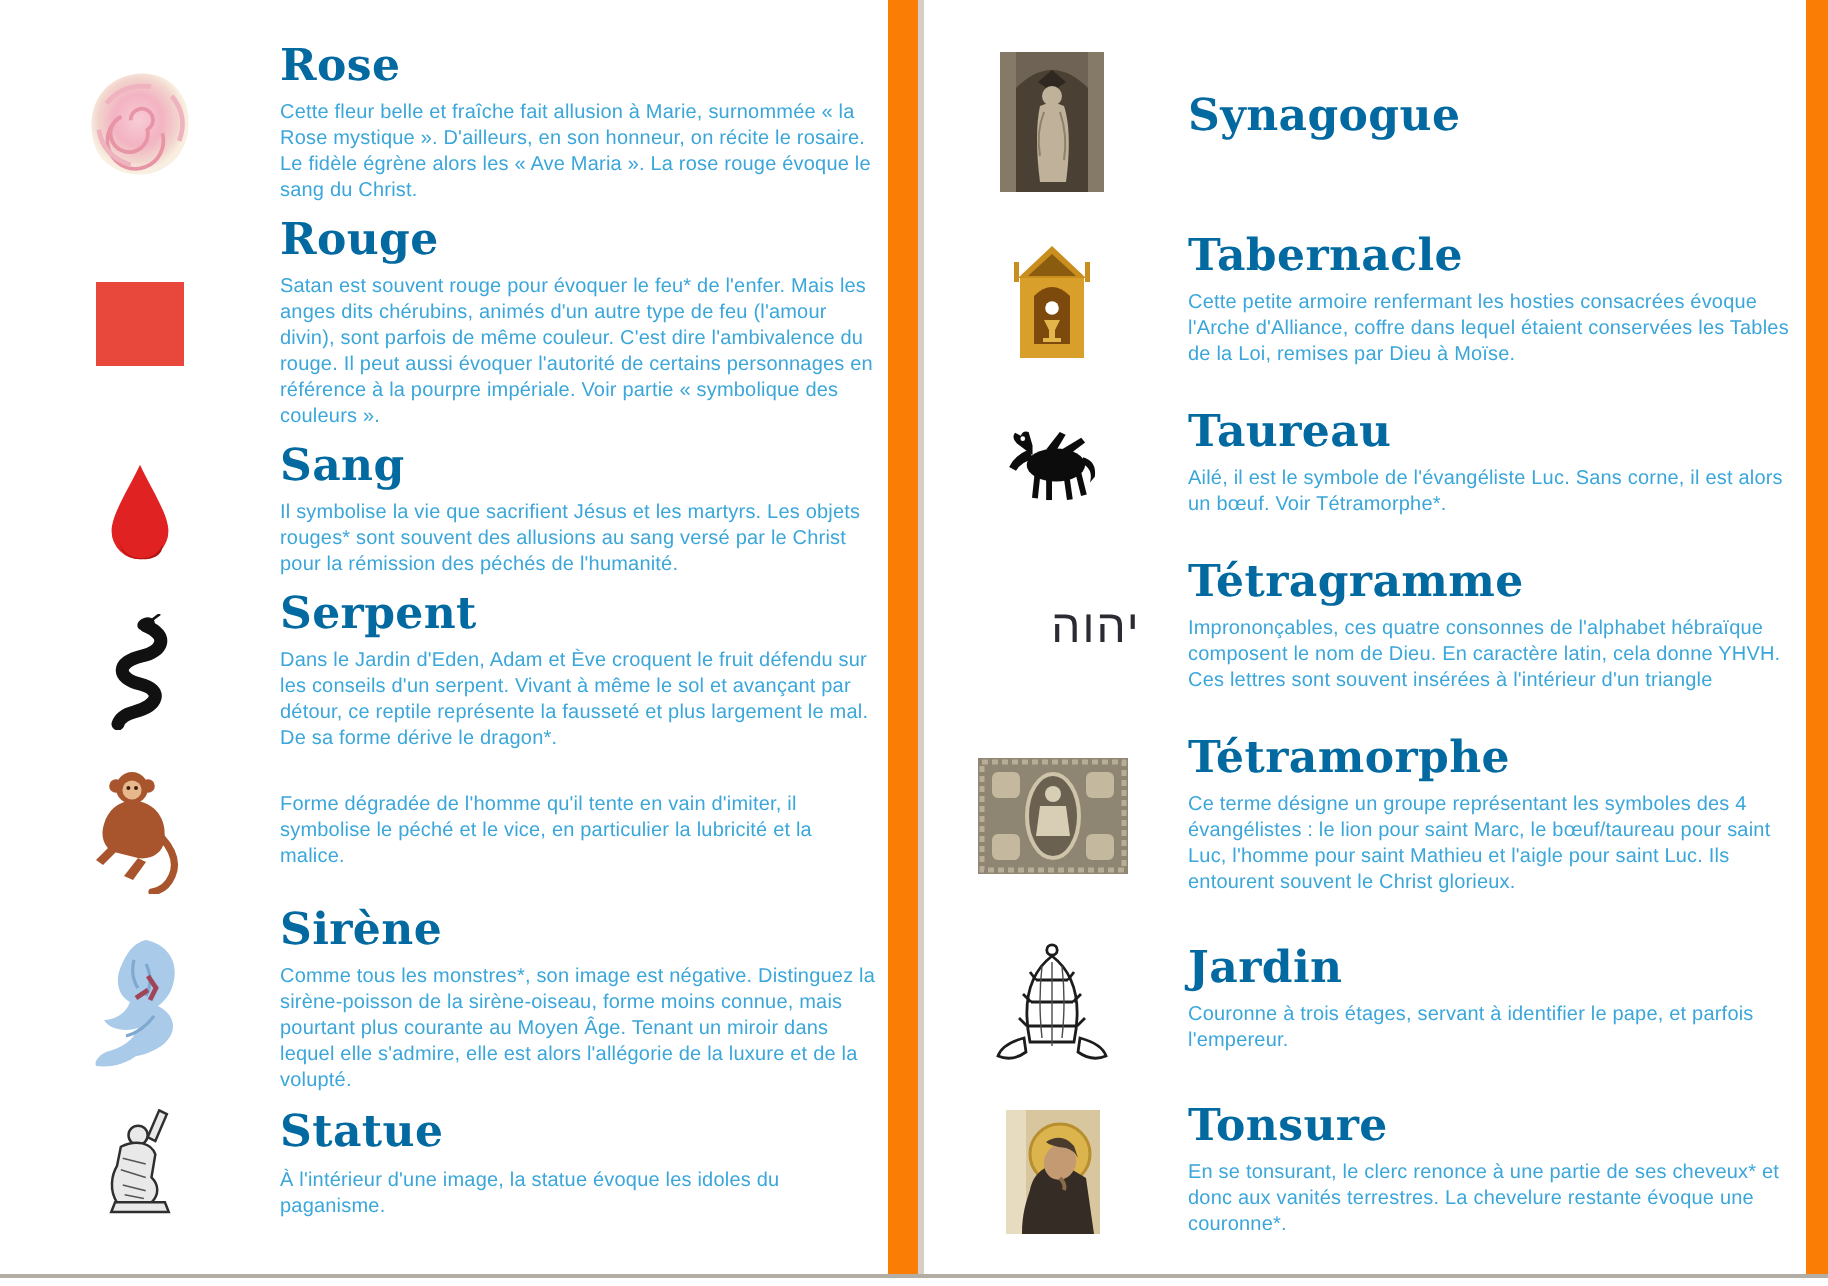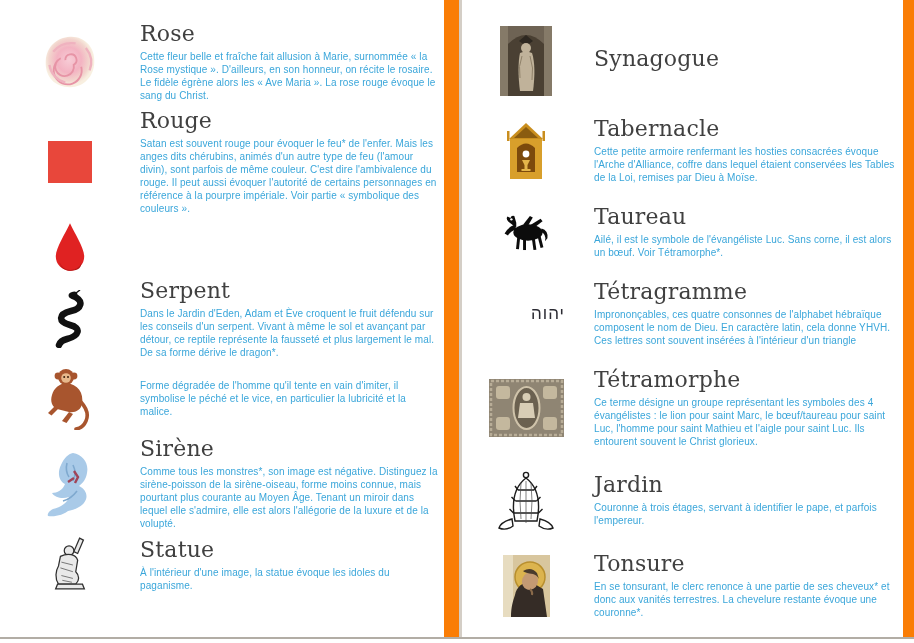--- a/index.html
+++ b/index.html
@@ -8,32 +8,32 @@
     background:#ffffff;font-family:"Liberation Sans",sans-serif;
   }
   .page{position:absolute;top:0;height:643px;box-sizing:border-box;overflow:hidden;}
   .page-left{left:0;width:444px;padding-top:22px;}
   .page-right{left:462px;width:441px;padding-top:26px;border-radius:28px;}
   .entry{display:grid;align-items:center;}
   .page-left .entry{grid-template-columns:70px 1fr;column-gap:35px;padding-left:35px;padding-right:6px;margin-bottom:7px;}
   .page-right .entry{grid-template-columns:80px 1fr;column-gap:28px;padding-left:24px;padding-right:8px;margin-bottom:21px;}
   .icon-cell{display:flex;align-items:center;justify-content:center;}
   .term{
-    font-family:"DejaVu Serif","Liberation Serif",serif;font-weight:400;
-    font-size:22px;line-height:1.05;color:#404040;margin:0 0 5px 0;letter-spacing:.2px;
+    font-family:"DejaVu Serif","Liberation Serif",serif;font-weight:700;
+    font-size:22px;line-height:1.05;color:#0369a1;margin:0 0 5px 0;letter-spacing:.2px;
   }
   .def{
     font-size:10px;line-height:13px;color:#3aa6da;margin:0;letter-spacing:.1px;
   }
   .divider-bar{position:absolute;left:444px;top:0;width:15px;height:637px;background:#fa7d05;}
   .gutter-line{position:absolute;left:459px;top:0;width:3px;height:637px;background:#d4cec6;}
   .right-edge-bar{position:absolute;left:903px;top:0;width:11px;height:637px;background:#fa7d05;}
   .bottom-line{position:absolute;left:0;top:637px;width:914px;height:2px;background:#b2ada5;}
   .red-square{width:44px;height:42px;background:#e8473b;}
-  .yhwh{font-size:17px;color:#2b2b33;letter-spacing:1px;margin-left:44px;}
+  .yhwh{font-size:23px;color:#2b2b33;letter-spacing:1px;margin-left:44px;}
 </style>
 </head>
 <body>
 
 <div class="spread">
 
   <div class="page page-left">
 
     <div class="entry">
       <div class="icon-cell">
@@ -67,20 +67,24 @@
       </div>
     </div>
 
     <div class="entry">
       <div class="icon-cell">
         <svg width="36" height="50" viewBox="0 0 38 52">
           <path d="M19 1 C14 12 4 27 4 36 a15 15 0 0 0 30 0 C34 27 24 12 19 1 Z" fill="#e02222"></path>
           <path d="M8 42 a12 11 0 0 0 23 1 c0 6 -5 8 -11 8 c-6 0 -11 -3 -12 -9 Z" fill="#b31414"></path>
         </svg>
       </div>
+      <div class="text-cell">
+        <h2 class="term">Sang</h2>
+        <p class="def">Il symbolise la vie que sacrifient Jésus et les martyrs. Les objets rouges* sont souvent des allusions au sang versé par le Christ pour la rémission des péchés de l'humanité.</p>
+      </div>
     </div>
 
     <div class="entry">
       <div class="icon-cell">
         <svg width="36" height="58" viewBox="0 0 36 58">
           <path d="M21 6 c12 5 8 13 -2 15 c-13 3 -13 11 -1 14 c12 3 9 11 -3 14 c-4 1 -7 3 -8 6" fill="none" stroke="#111111" stroke-width="6.5" stroke-linecap="round"></path>
           <ellipse cx="21" cy="5" rx="4.5" ry="3.2" fill="#111111" transform="rotate(-18 21 5)"></ellipse>
           <path d="M24 3 l4 -3" stroke="#111111" stroke-width="1.4"></path>
         </svg>
       </div>

